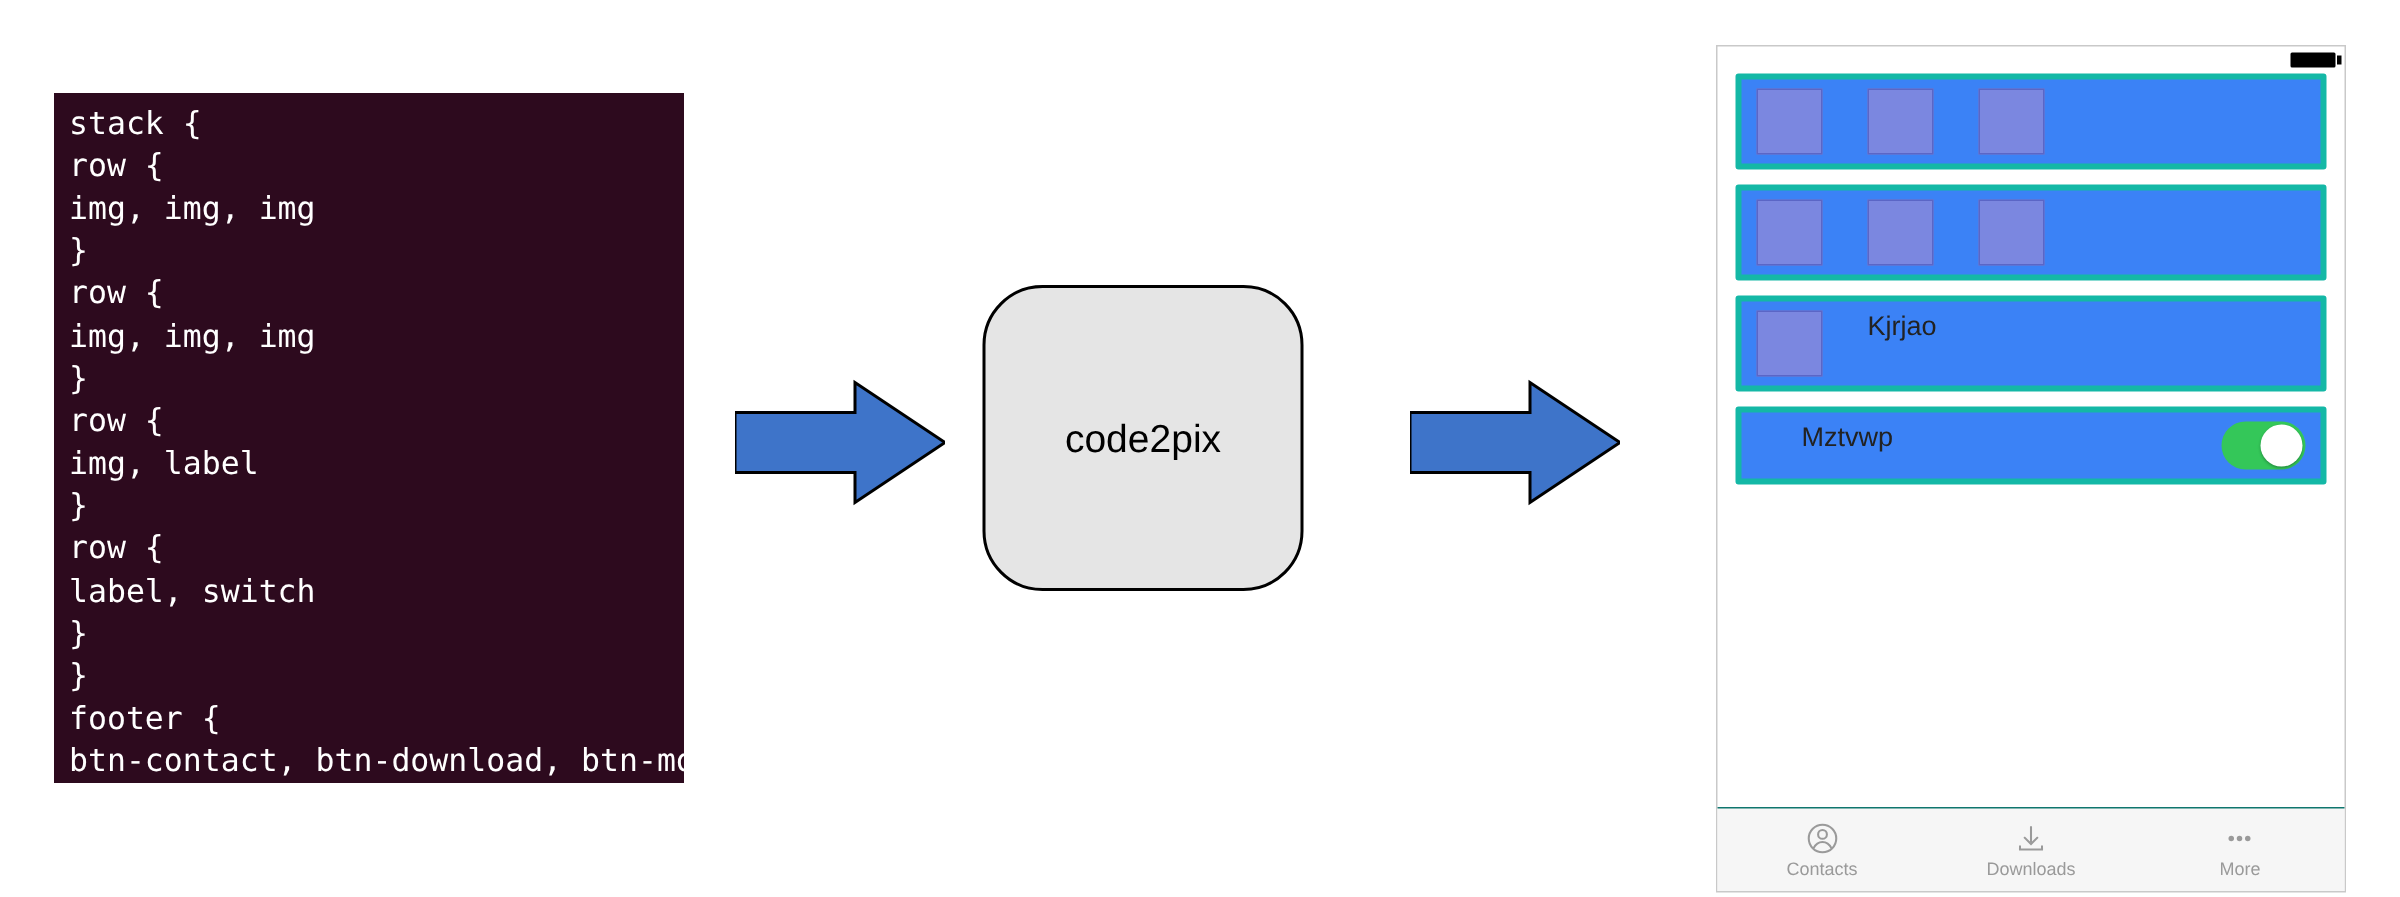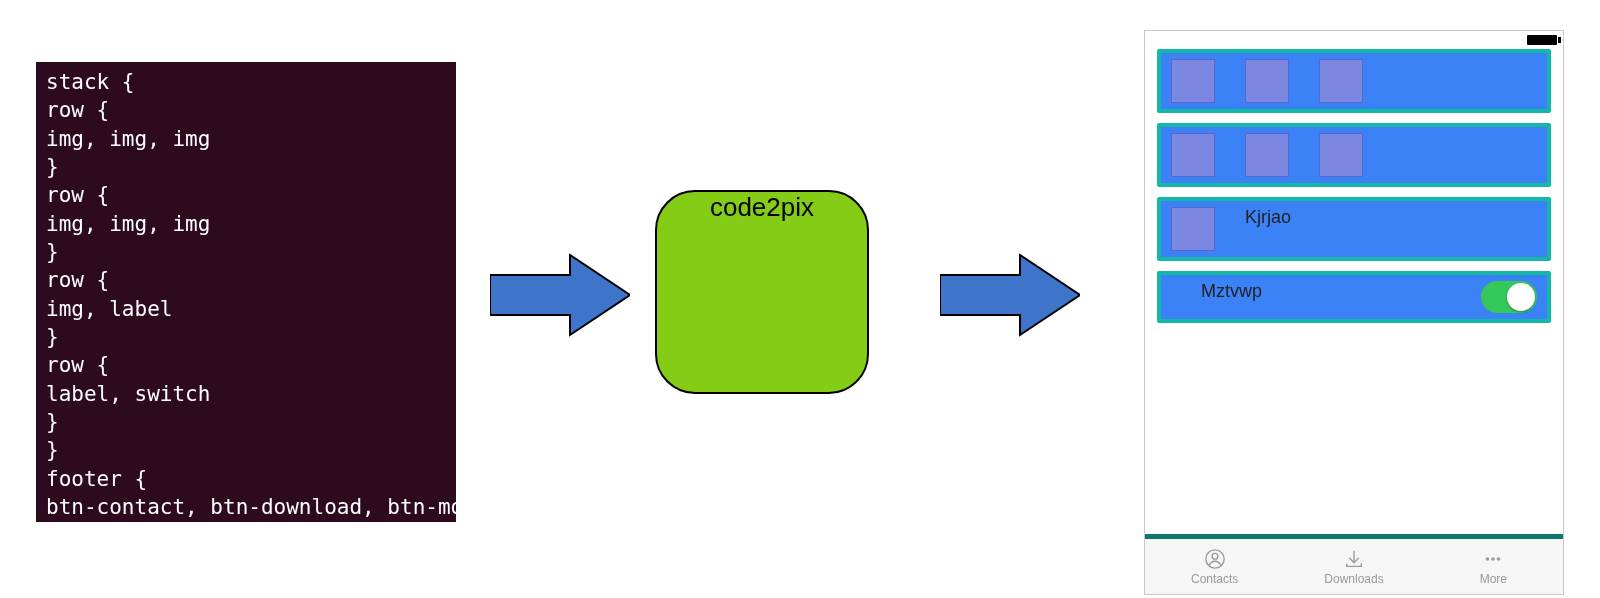--- a/index.html
+++ b/index.html
@@ -43,25 +43,25 @@
   }
   .arrow svg { width: 100%; height: 100%; }
 
   
   .center-box {
     position: absolute;
     left: 655px;
     top: 190px;
     width: 210px;
     height: 200px;
-    background: #84cc16;
+    background: #e5e5e5;
     border: 2px solid #000;
     border-radius: 40px;
     display: flex;
-    align-items: flex-start;
+    align-items: center;
     justify-content: center;
     font-size: 26px;
     color: #000;
   }
 
   
   .phone {
     position: absolute;
     right: 36px;
     top: 30px;
@@ -140,21 +140,21 @@
     height: 28px;
     background: #fff;
     border-radius: 50%;
     box-shadow: 0 1px 2px rgba(0,0,0,0.3);
   }
 
   .phone-spacer { flex: 1 1 auto; }
 
   .phone-footer {
     height: 55px;
-    border-top: 5px solid #0f766e;
+    border-top: 1px solid #0f766e;
     background: #f6f6f6;
     display: flex;
     justify-content: space-around;
     align-items: center;
   }
   .footer-btn {
     display: flex;
     flex-direction: column;
     align-items: center;
     gap: 2px;

